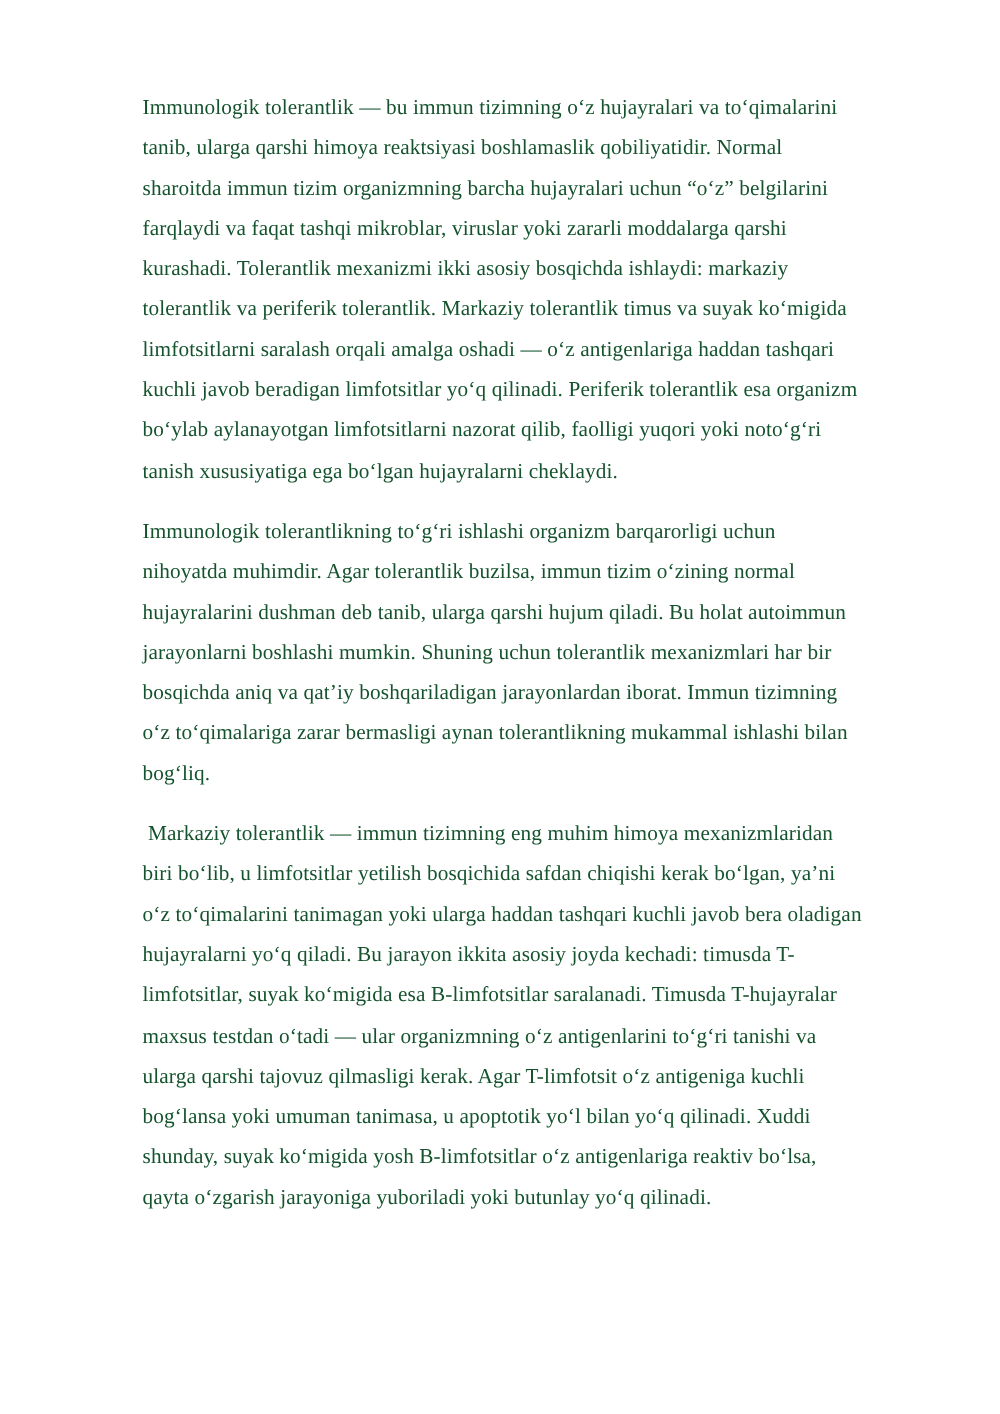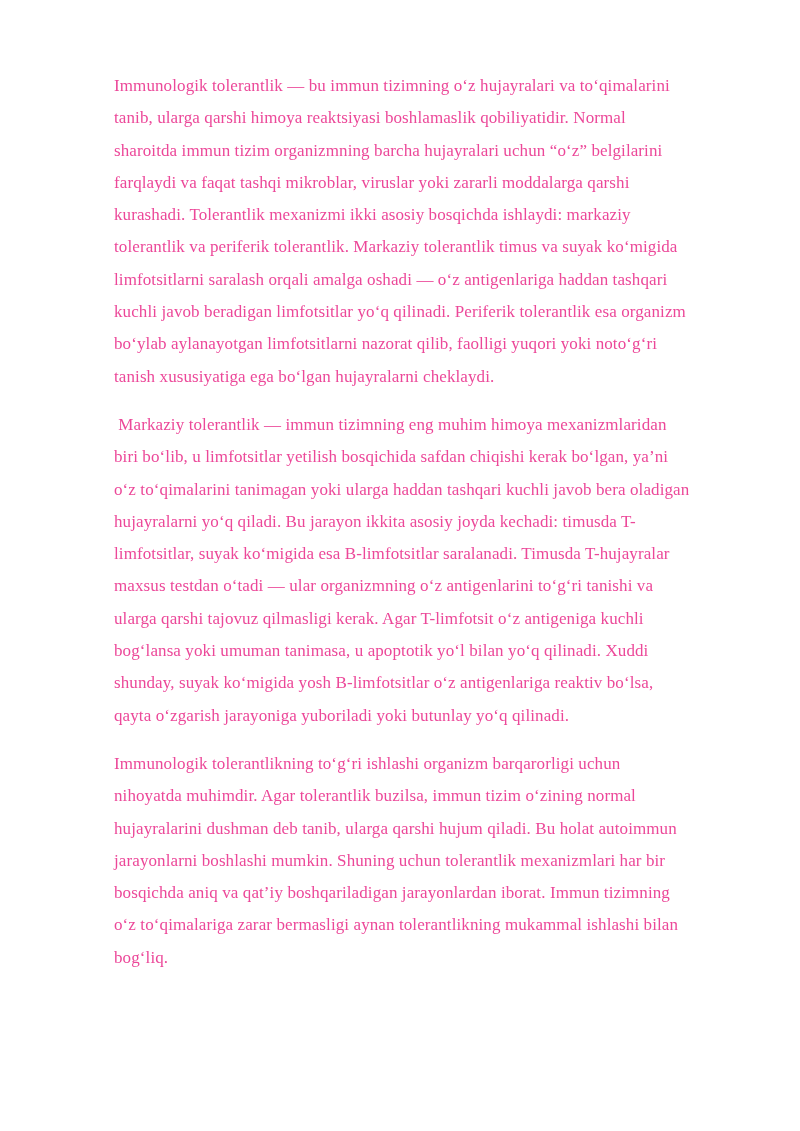--- a/index.html
+++ b/index.html
@@ -13,21 +13,21 @@
     height: 1131px;
     background: #ffffff;
     overflow: hidden;
     font-family: "Liberation Serif", "DejaVu Serif", serif;
   }
   .text-block {
     position: absolute;
     left: 114px;
     top: 70px;
     width: 640px;
-    color: #ec4899;
+    color: #14532d;
   }
   .text-block p {
     margin: 0 0 16px 0;
     font-size: 17px;
     line-height: 32.3px;
     white-space: pre;          
     text-align: left;
     letter-spacing: 0.1px;
   }
 </style>
@@ -40,31 +40,31 @@
   <p>Immunologik tolerantlik — bu immun tizimning o‘z hujayralari va to‘qimalarini
 tanib, ularga qarshi himoya reaktsiyasi boshlamaslik qobiliyatidir. Normal
 sharoitda immun tizim organizmning barcha hujayralari uchun “o‘z” belgilarini
 farqlaydi va faqat tashqi mikroblar, viruslar yoki zararli moddalarga qarshi
 kurashadi. Tolerantlik mexanizmi ikki asosiy bosqichda ishlaydi: markaziy
 tolerantlik va periferik tolerantlik. Markaziy tolerantlik timus va suyak ko‘migida
 limfotsitlarni saralash orqali amalga oshadi — o‘z antigenlariga haddan tashqari
 kuchli javob beradigan limfotsitlar yo‘q qilinadi. Periferik tolerantlik esa organizm
 bo‘ylab aylanayotgan limfotsitlarni nazorat qilib, faolligi yuqori yoki noto‘g‘ri
 tanish xususiyatiga ega bo‘lgan hujayralarni cheklaydi.</p>
+      <p>Immunologik tolerantlikning to‘g‘ri ishlashi organizm barqarorligi uchun
+nihoyatda muhimdir. Agar tolerantlik buzilsa, immun tizim o‘zining normal
+hujayralarini dushman deb tanib, ularga qarshi hujum qiladi. Bu holat autoimmun
+jarayonlarni boshlashi mumkin. Shuning uchun tolerantlik mexanizmlari har bir
+bosqichda aniq va qat’iy boshqariladigan jarayonlardan iborat. Immun tizimning
+o‘z to‘qimalariga zarar bermasligi aynan tolerantlikning mukammal ishlashi bilan
+bog‘liq.</p>
       <p> Markaziy tolerantlik — immun tizimning eng muhim himoya mexanizmlaridan
 biri bo‘lib, u limfotsitlar yetilish bosqichida safdan chiqishi kerak bo‘lgan, ya’ni
 o‘z to‘qimalarini tanimagan yoki ularga haddan tashqari kuchli javob bera oladigan
 hujayralarni yo‘q qiladi. Bu jarayon ikkita asosiy joyda kechadi: timusda T-
 limfotsitlar, suyak ko‘migida esa B-limfotsitlar saralanadi. Timusda T-hujayralar
 maxsus testdan o‘tadi — ular organizmning o‘z antigenlarini to‘g‘ri tanishi va
 ularga qarshi tajovuz qilmasligi kerak. Agar T-limfotsit o‘z antigeniga kuchli
 bog‘lansa yoki umuman tanimasa, u apoptotik yo‘l bilan yo‘q qilinadi. Xuddi
 shunday, suyak ko‘migida yosh B-limfotsitlar o‘z antigenlariga reaktiv bo‘lsa,
 qayta o‘zgarish jarayoniga yuboriladi yoki butunlay yo‘q qilinadi.</p>
-      <p>Immunologik tolerantlikning to‘g‘ri ishlashi organizm barqarorligi uchun
-nihoyatda muhimdir. Agar tolerantlik buzilsa, immun tizim o‘zining normal
-hujayralarini dushman deb tanib, ularga qarshi hujum qiladi. Bu holat autoimmun
-jarayonlarni boshlashi mumkin. Shuning uchun tolerantlik mexanizmlari har bir
-bosqichda aniq va qat’iy boshqariladigan jarayonlardan iborat. Immun tizimning
-o‘z to‘qimalariga zarar bermasligi aynan tolerantlikning mukammal ishlashi bilan
-bog‘liq.</p>
     </div>
 </div>
 
 </body></html>

